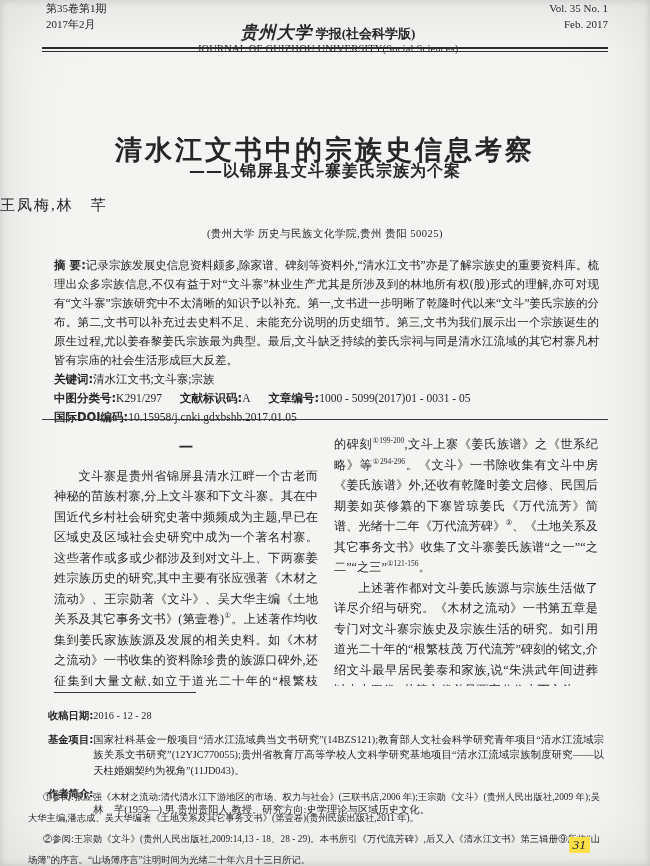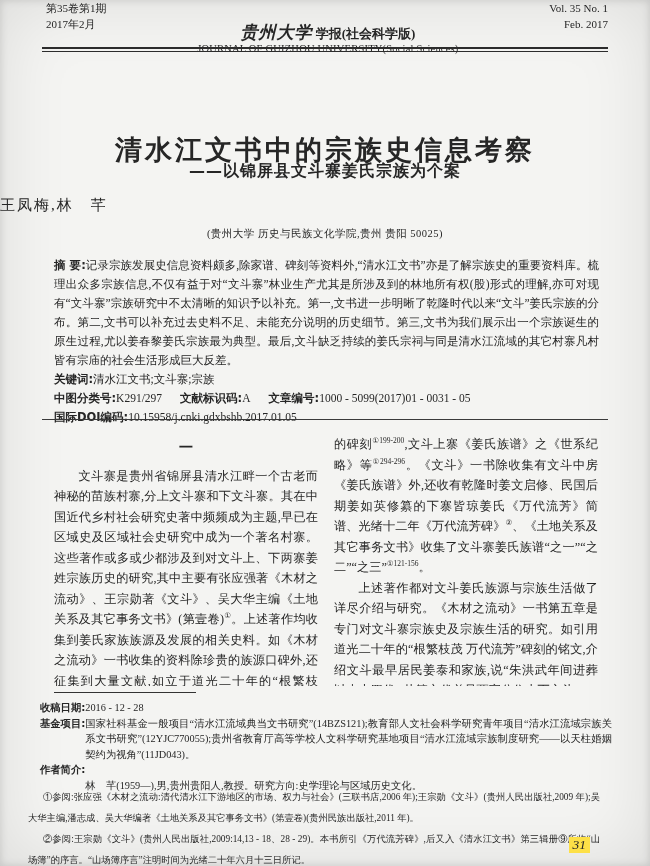--- a/index.html
+++ b/index.html
@@ -83,21 +83,21 @@
   .sup{font-size:7.5px;vertical-align:super;line-height:0;letter-spacing:0;}
   
   .foot-rule{
     position:absolute;top:692px;left:54px;width:142px;
     border-top:1px solid #333;
   }
   .foot{
     position:absolute;top:700px;left:40px;width:572px;
     font-size:10.3px;line-height:15.5px;text-align:justify;
   }
-  .foot-row{display:flex;margin:0;}
+  .foot-row{display:flex;margin:8px;}
   .foot-label{
     font-family:"DejaVu Sans","Liberation Sans",sans-serif;
     font-weight:bold;white-space:nowrap;
   }
   .foot-text{flex:1;}
   .bio-line{margin:0;}
   .footnotes{
     position:absolute;top:787px;left:28px;width:572px;
     font-size:9.3px;line-height:21px;text-align:justify;
   }

